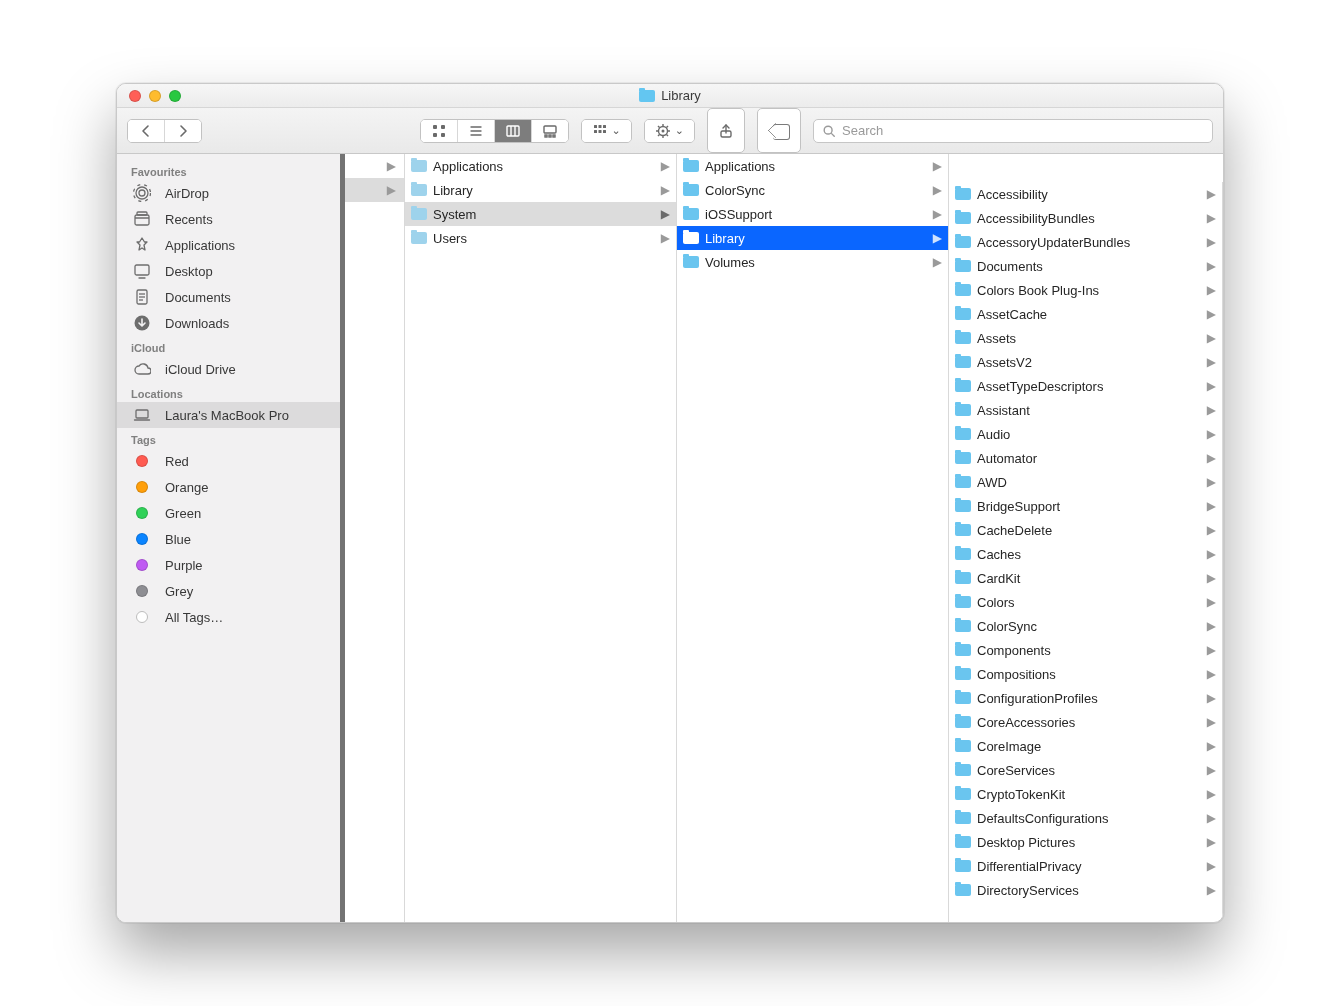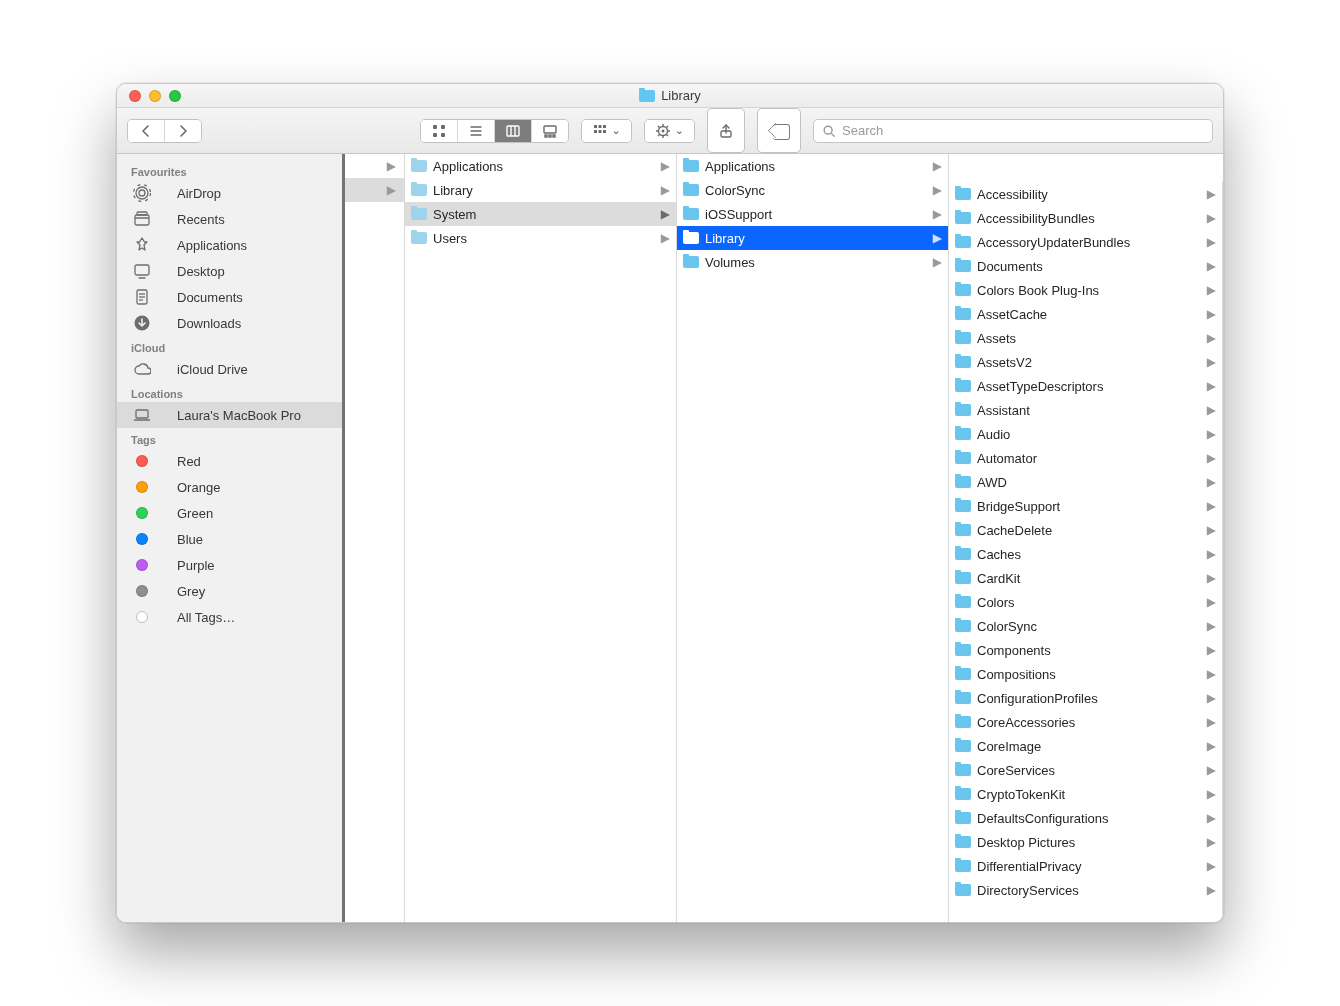--- a/index.html
+++ b/index.html
@@ -107,28 +107,28 @@
     transform:rotate(45deg); border-radius:1px;
   }
 
   
   .body {
     flex:1; display:flex; min-height:0;
   }
 
   
   .sidebar{
-    width:228px; flex:0 0 228px; background:#f2f1f2; border-right:3px solid #737373;
+    width:228px; flex:0 0 228px; background:#f2f1f2; border-right:5px solid #737373;
     overflow-y:auto; padding-top:6px; font-size:13px;
   }
   .sb-header{
     color:#808080; font-size:11px; font-weight:600; padding:6px 14px 2px;
   }
   .sb-item{
-    display:flex; align-items:center; gap:26px; padding:4px 14px 4px 16px;
+    display:flex; align-items:center; gap:14px; padding:4px 14px 4px 16px;
     color:#383838;
   }
   .sb-item.selected{ background:#dcdbdc; }
   .sb-item .sb-ico{
     width:18px; height:18px; display:flex; align-items:center; justify-content:center;
     color:#6d6d6d;
   }
   .sb-item .sb-ico svg{width:18px;height:18px;}
   .tag-dot{
     width:12px; height:12px; border-radius:50%; border:0.5px solid rgba(0,0,0,0.15);

